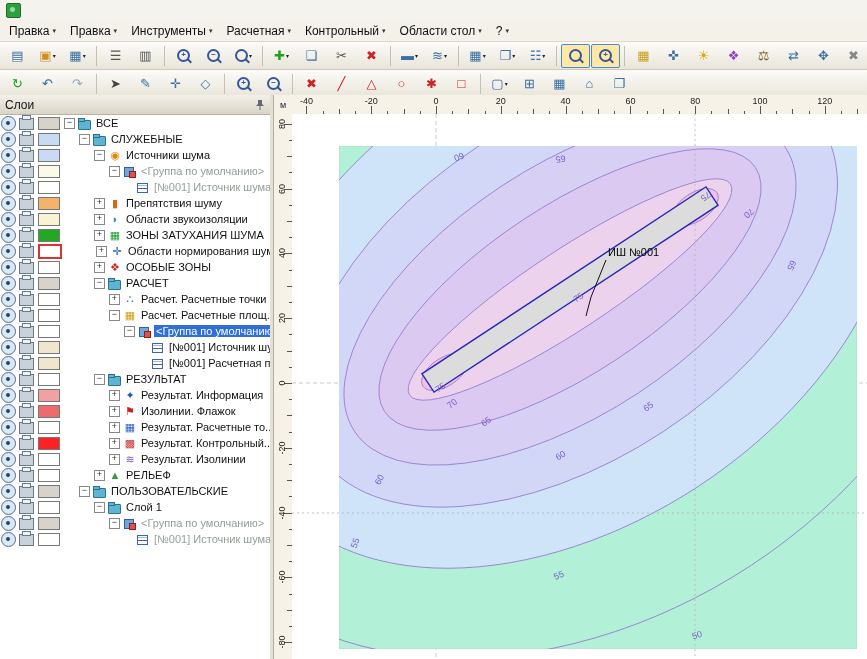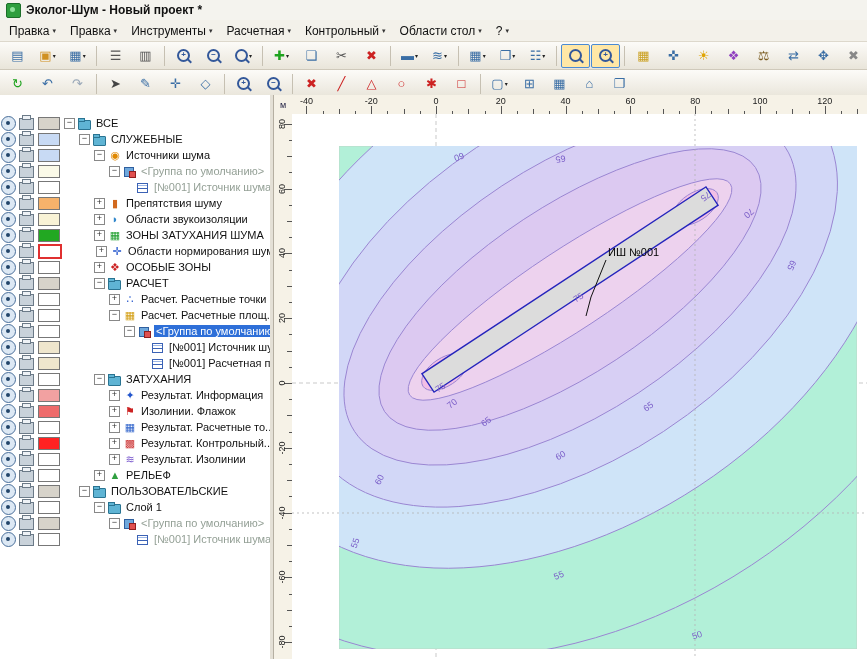--- a/index.html
+++ b/index.html
@@ -71,21 +71,20 @@
   .guide{stroke:#b3b3b3;stroke-dasharray:2 3;stroke-width:1;opacity:.8}
   .cband{stroke:#9a86d2;stroke-width:.9}
   .clabel{fill:#7a5ec8;font-size:9px}
   .src-label{font-size:11px;fill:#000}
 </style>
 </head>
 <body>
 
 <div class="titlebar">
   <span class="applogo"></span>
-  <span class="titletext">Эколог-Шум - Новый проект *</span>
 </div>
 
 <div class="menubar">
     <div class="menu-item">
       <span>Правка</span>
       <span class="marrow">▾</span>
     </div>
     <div class="menu-item">
       <span>Правка</span>
       <span class="marrow">▾</span>
@@ -275,20 +274,27 @@
       <span class="tglyph" style="color: rgb(58, 110, 165);">⌂</span>
     </div>
     <div class="tbtn">
       <span class="tglyph" style="color: rgb(58, 110, 165);">❐</span>
     </div>
   </div>
 
 <div class="main">
 
   <div class="layers">
+    <div class="lhdr">
+      <span>Слои</span>
+      <svg width="10" height="12">
+        <path d="M3 1h4v4l2 2H1l2-2z" fill="#667"></path>
+          <rect x="4.5" y="7" width="1" height="4" fill="#667"></rect>
+      </svg>
+    </div>
     <div class="tree">
         <div class="trow">
           <span class="g-eye"></span>
           <span class="g-prn"></span>
           <span class="g-swatch" style="background: rgb(215, 211, 202);"></span>
           <span class="indent" style="width: 0px;"></span>
           <span class="expbox">−</span>
           <span class="ni ni-folder"></span>
           <span class="tlabel">ВСЕ</span>
         </div>
@@ -427,21 +433,21 @@
           <span class="ni ni-table"></span>
           <span class="tlabel">[№001] Расчетная пл...</span>
         </div>
         <div class="trow">
           <span class="g-eye"></span>
           <span class="g-prn"></span>
           <span class="g-swatch" style="background: rgb(255, 255, 255);"></span>
           <span class="indent" style="width: 30px;"></span>
           <span class="expbox">−</span>
           <span class="ni ni-folder"></span>
-          <span class="tlabel">ЗАТУХАНИЯ</span>
+          <span class="tlabel">РЕЗУЛЬТАТ</span>
         </div>
         <div class="trow">
           <span class="g-eye"></span>
           <span class="g-prn"></span>
           <span class="g-swatch" style="background: rgb(242, 161, 161);"></span>
           <span class="indent" style="width: 45px;"></span>
           <span class="expbox">+</span>
           <span class="nglyph" style="color: rgb(34, 85, 204);">✦</span>
           <span class="tlabel">Результат. Информация</span>
         </div>

